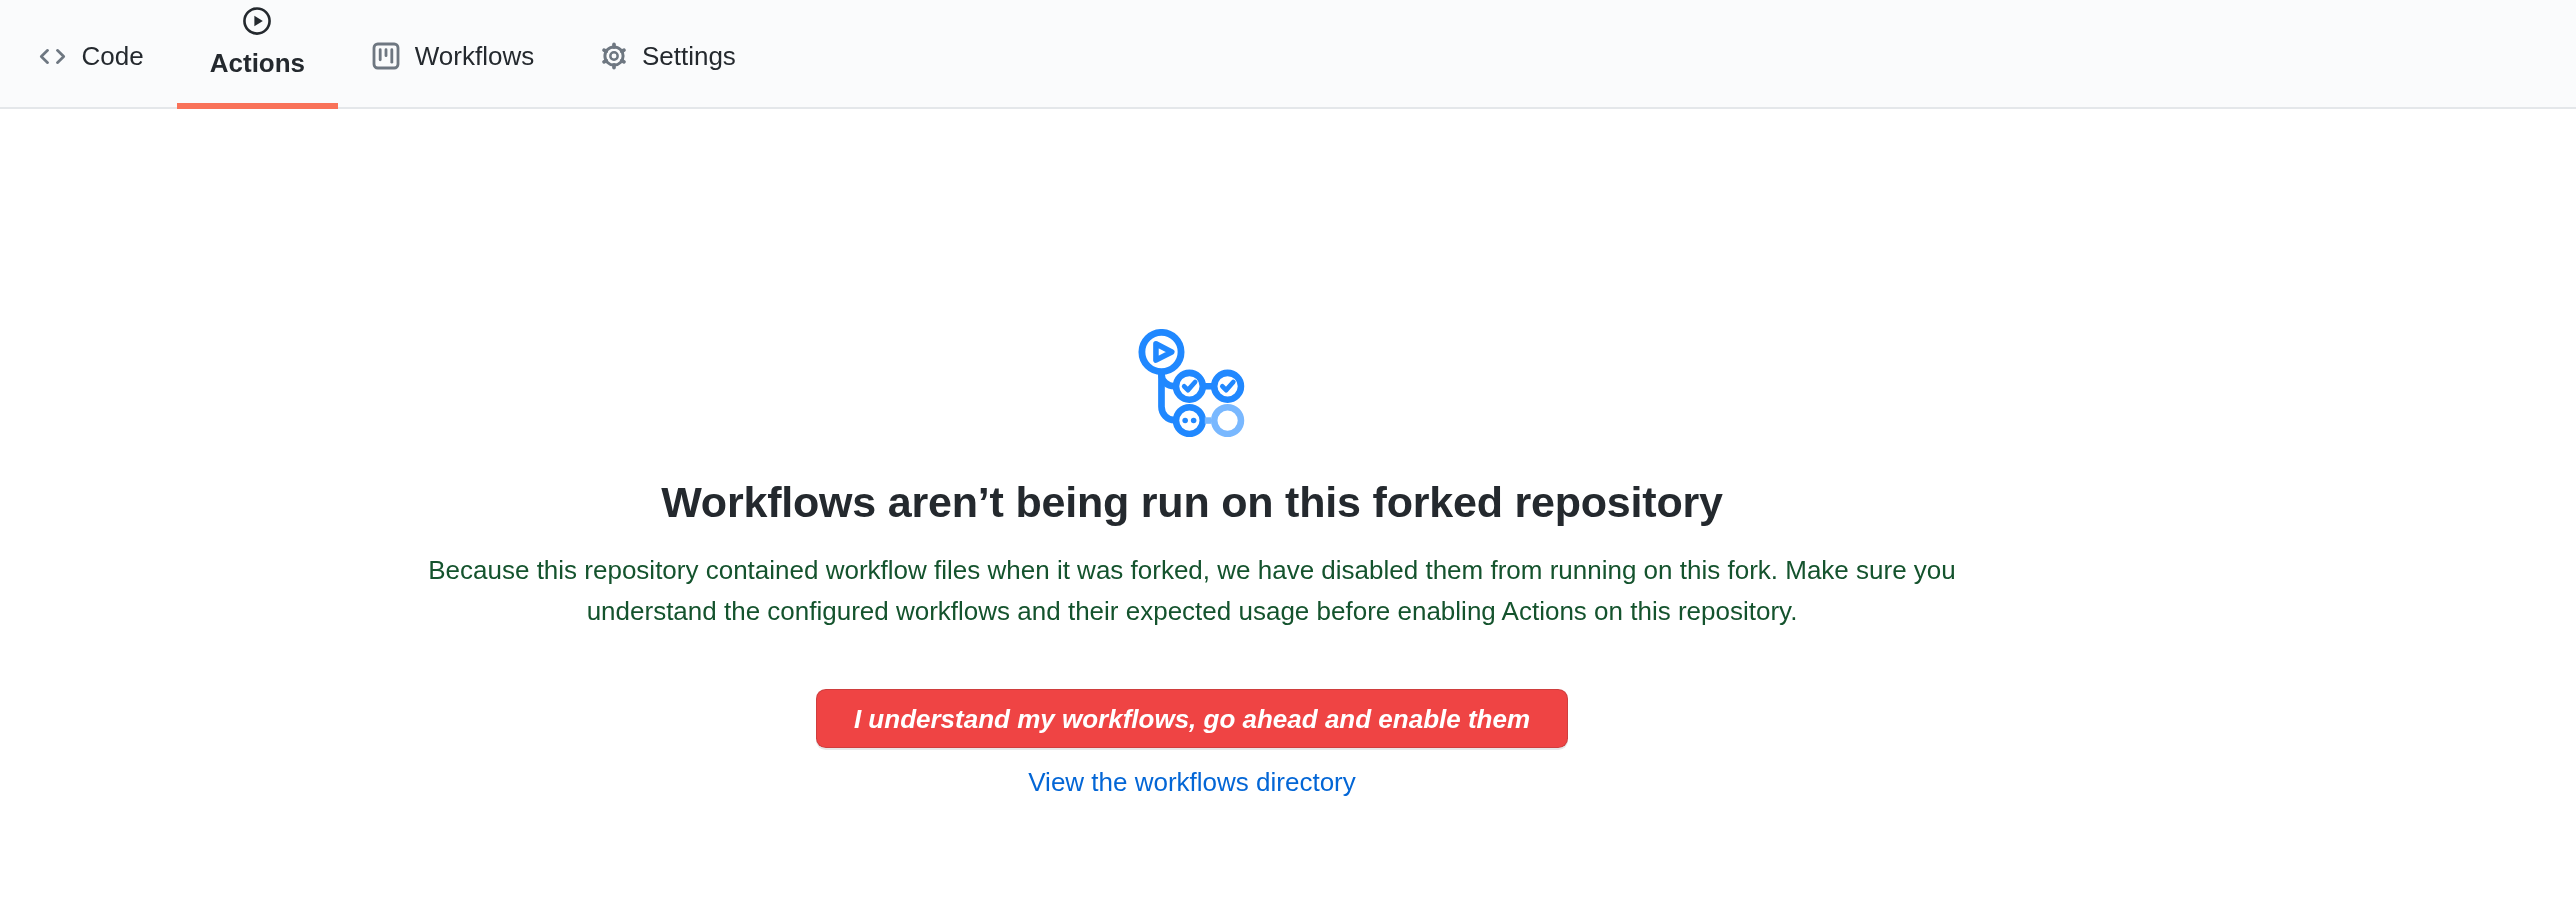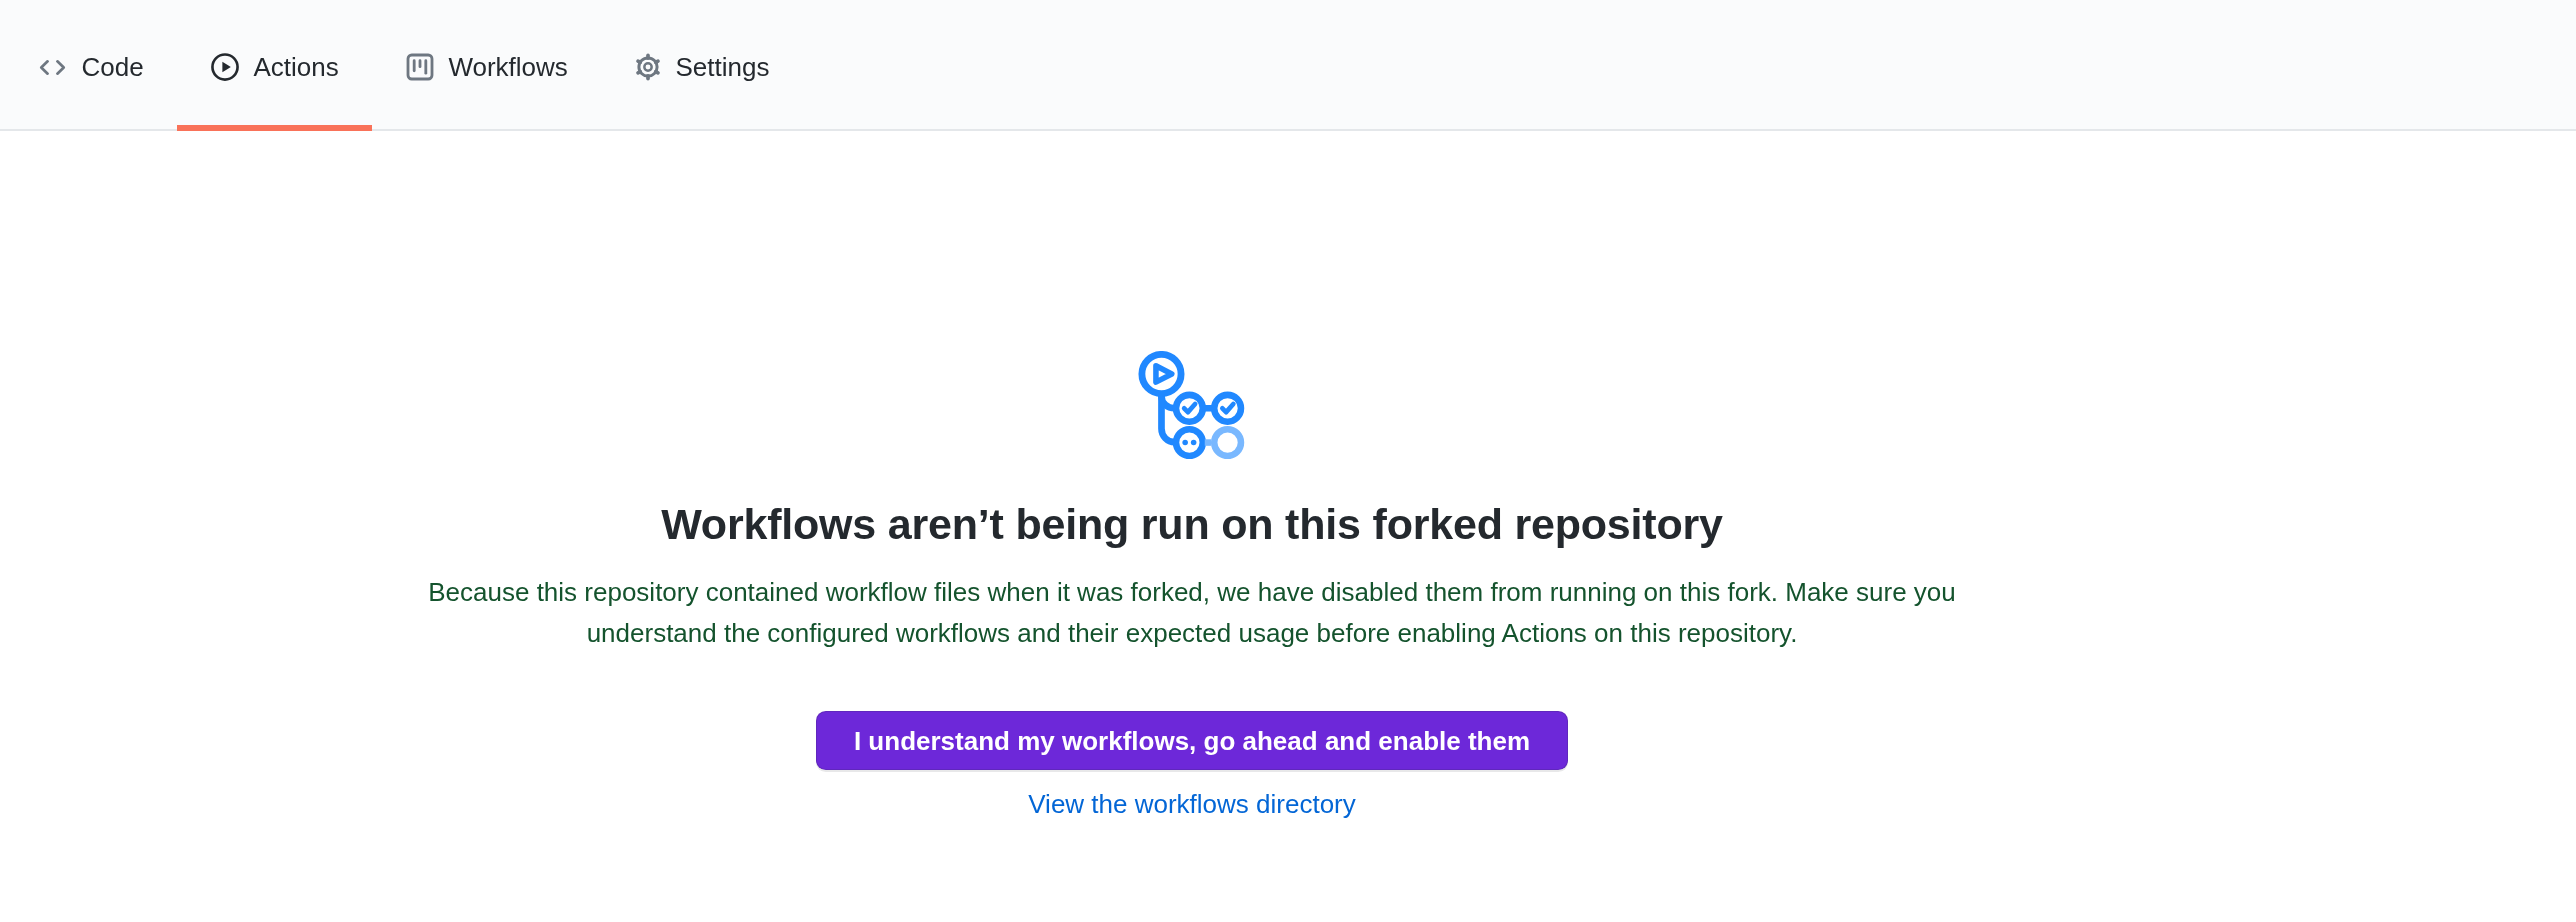--- a/index.html
+++ b/index.html
@@ -8,21 +8,21 @@
     height: 923px;
     overflow: hidden;
     background: #ffffff;
     font-family: "Liberation Sans", "DejaVu Sans", sans-serif;
     color: #24292e;
   }
 
   
   .repo-nav {
     width: 100%;
-    height: 131px;
+    height: 109px;
     background: #fafbfc;
     border-bottom: 2px solid #e4e7ea;
     display: flex;
     align-items: stretch;
     padding-left: 3.9px;
   }
   .repo-tab {
     display: flex;
     align-items: center;
     gap: 13.7px;
@@ -30,21 +30,21 @@
     font-size: 26px;
     line-height: 1;
     color: #24292e;
     cursor: pointer;
     position: relative;
     text-decoration: none;
     white-space: nowrap;
   }
   .repo-tab .tab-icon { display: flex; align-items: center; }
   .repo-tab .tab-icon svg { display: block; }
-  .repo-tab.active { font-weight: 400; }
+  .repo-tab.active { font-weight: 700; flex-direction: column; }
   .repo-tab.active::after {
     content: "";
     position: absolute;
     left: 0; right: 0; bottom: -2px;
     height: 5.9px;
     background: #f97259;
   }
 
   
   .content-wrap {
@@ -63,31 +63,32 @@
   .blank-desc {
     margin: 23px auto 0 auto;
     max-width: 1603px;
     font-size: 26px;
     line-height: 41px;
     color: #14532d;
   }
   .enable-btn {
     margin-top: 57px;
     display: inline-block;
-    background: #6d28d9;
+    background: #ef4444;
     color: #ffffff;
     font-family: "Liberation Sans", "DejaVu Sans", sans-serif;
     font-size: 26px;
     font-weight: 700;
     line-height: 32px;
     padding: 12.7px 37px;
     border: 1px solid rgba(27, 31, 35, 0.15);
     border-radius: 9.8px;
     box-shadow: 0 2px 0 rgba(27, 31, 35, 0.1);
     cursor: pointer;
+    font-style: italic;
   }
   .workflows-link {
     display: inline-block;
     margin-top: 19px;
     font-size: 26px;
     color: #0366d6;
     text-decoration: none;
     cursor: pointer;
   }
 </style>

